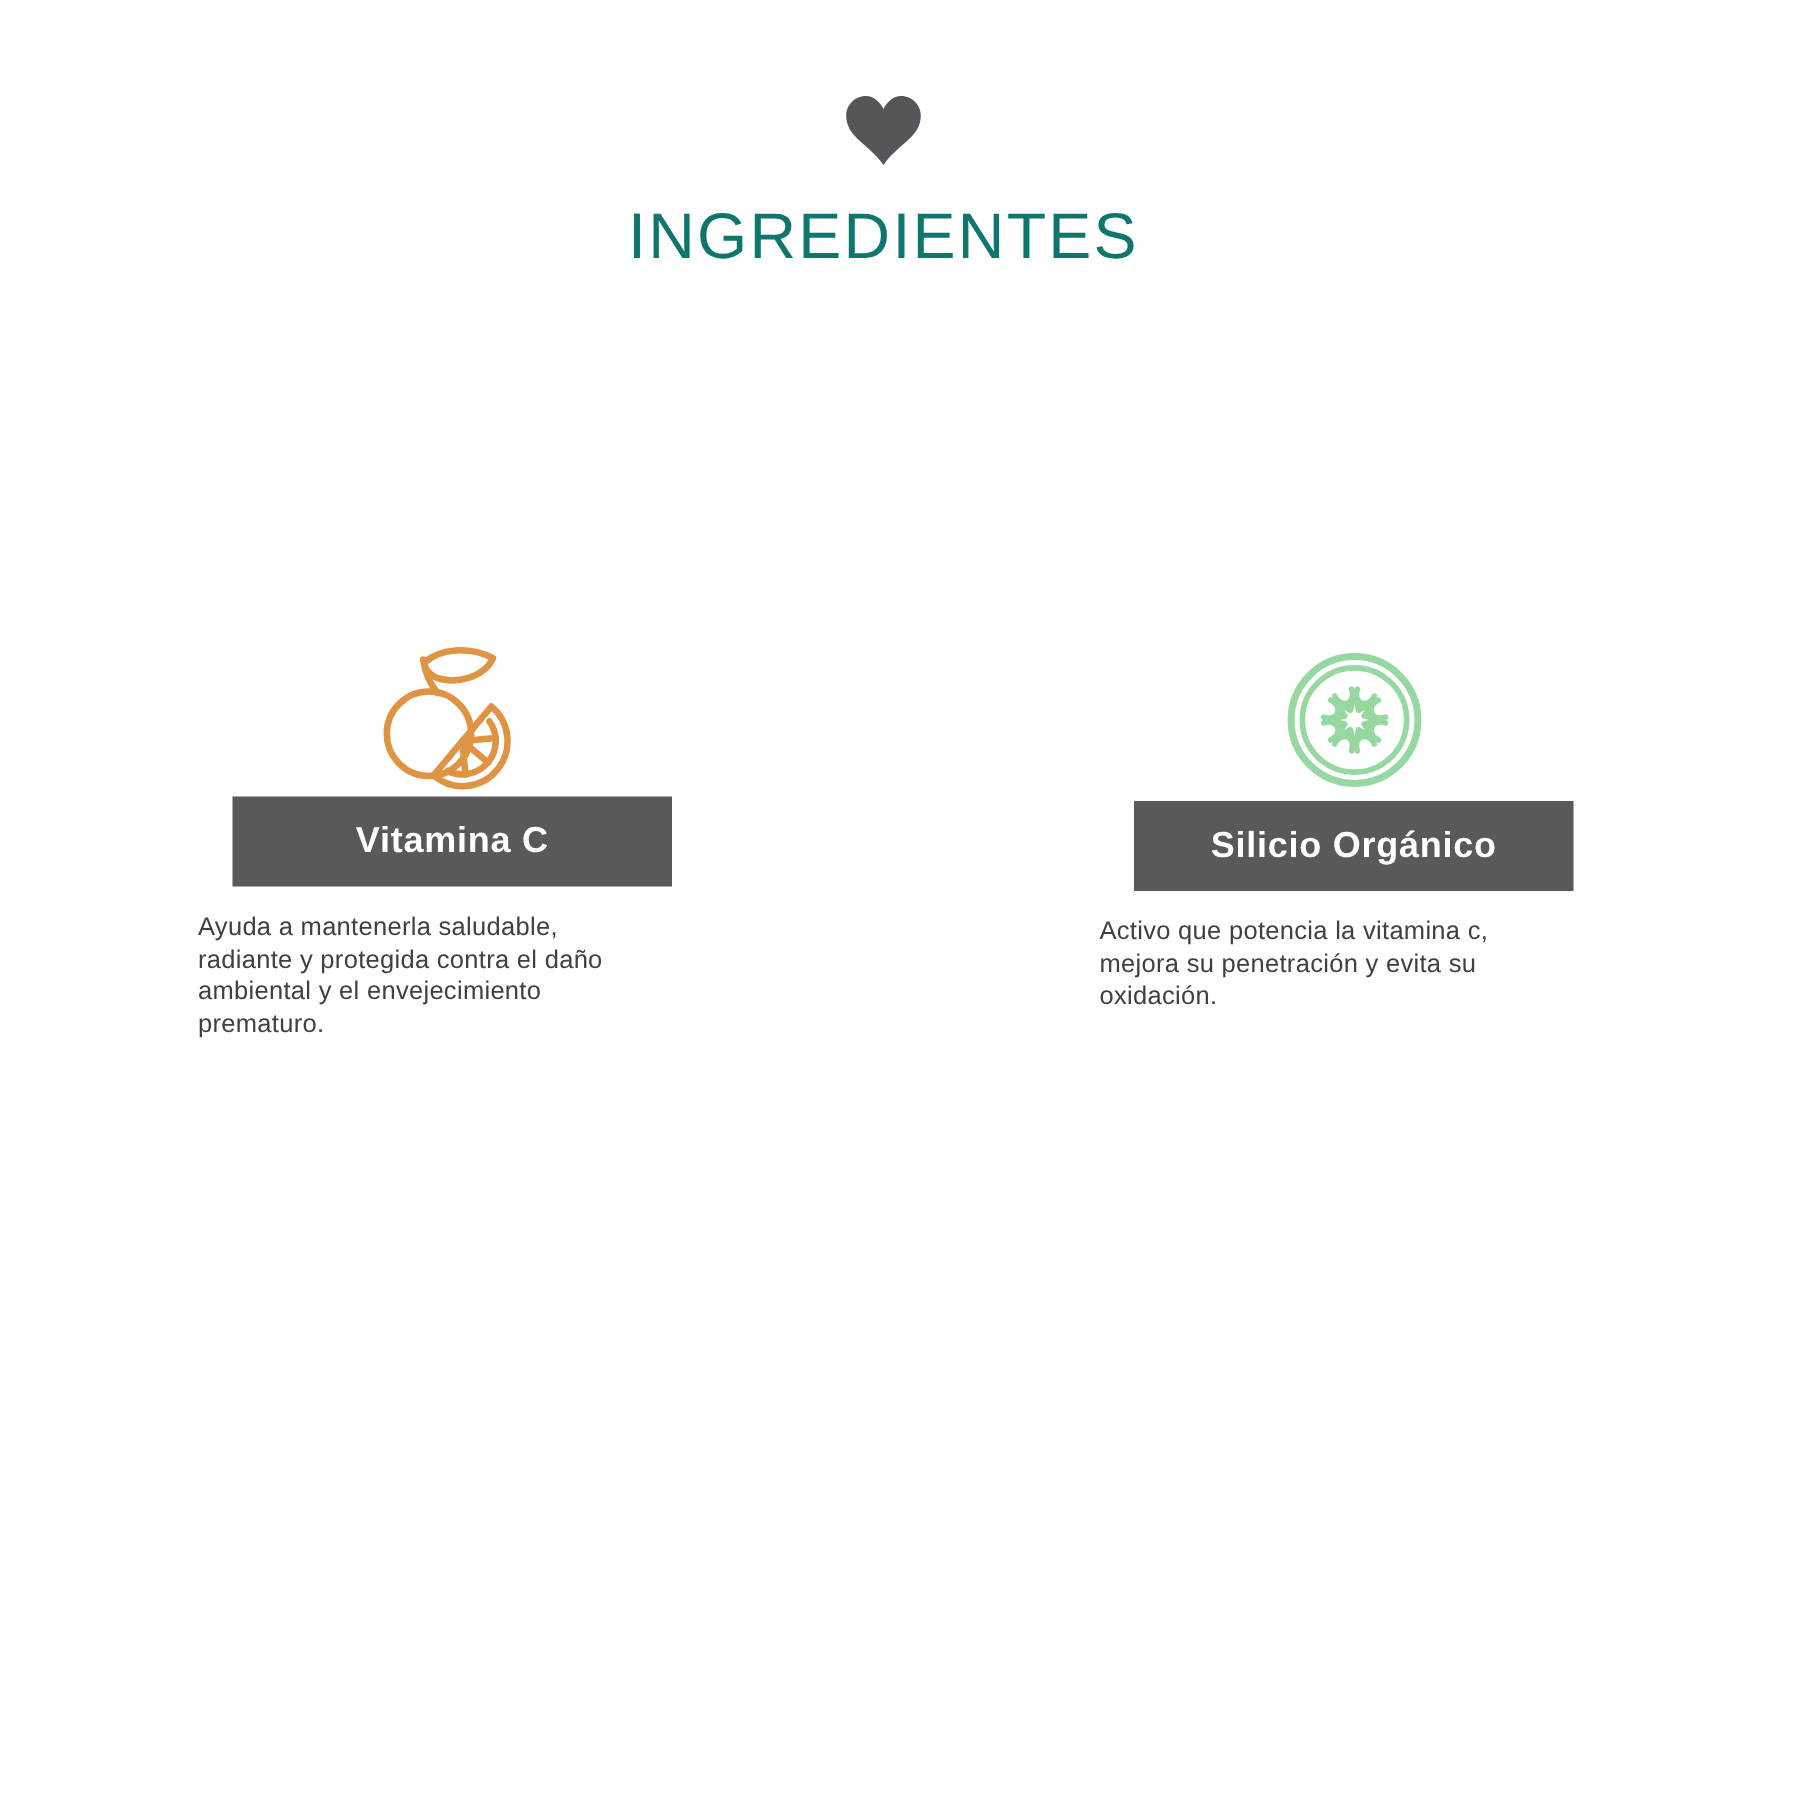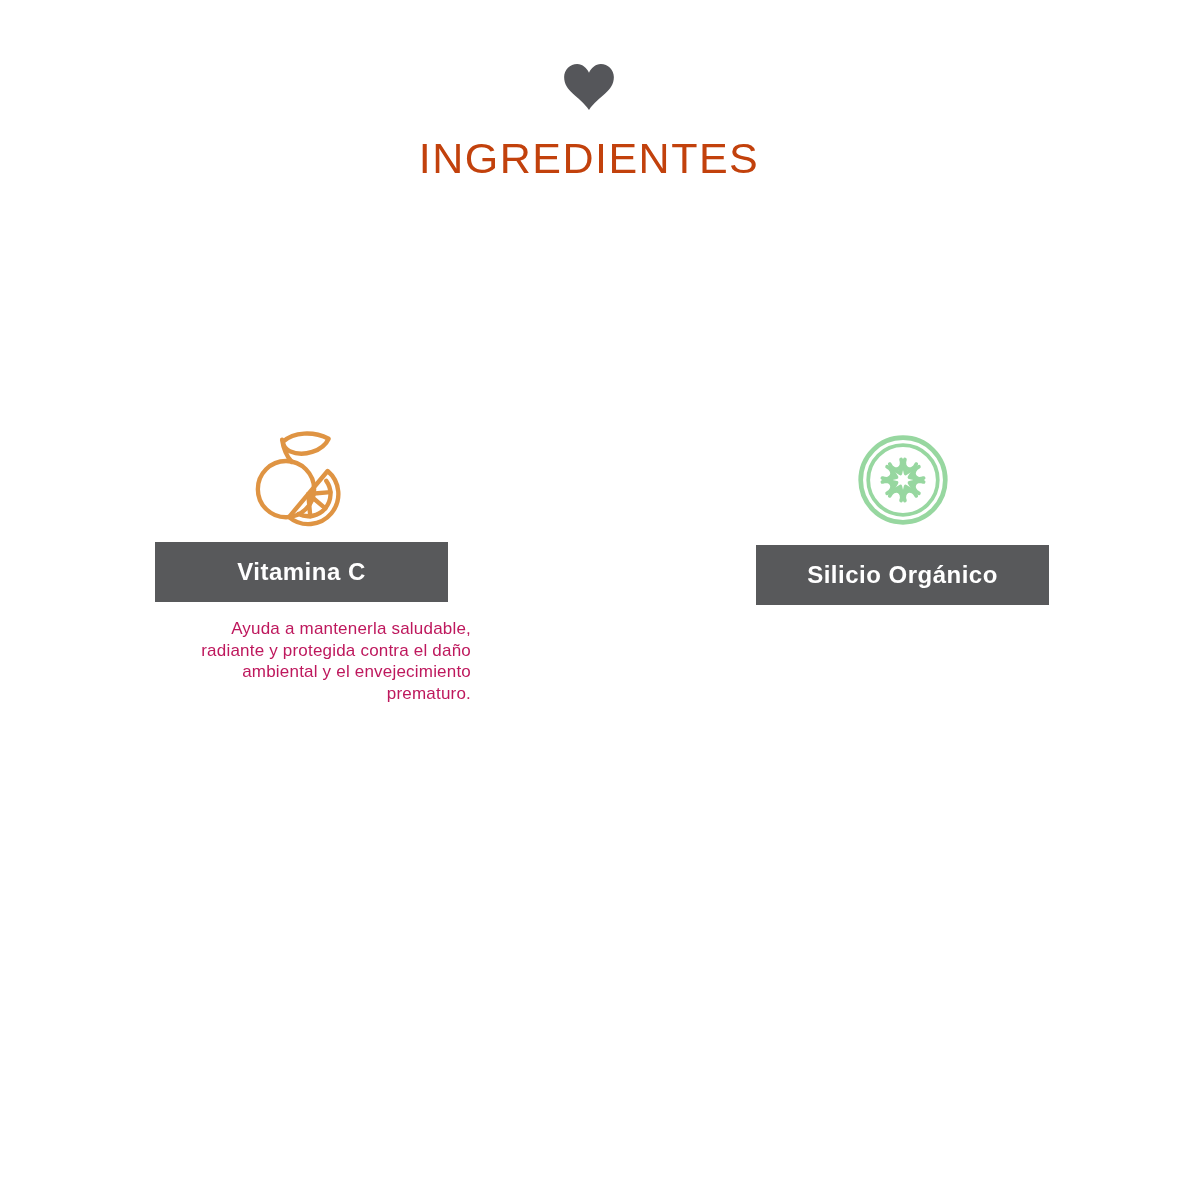--- a/index.html
+++ b/index.html
@@ -18,58 +18,58 @@
     color:#4a4b4d;
   }
   .heart-wrap { height:46px; }
   .heart-wrap svg { width:50px; height:46px; }
   .main-title {
     margin-top:18px;
     font-size:43px;
     line-height:60px;
     letter-spacing:1.5px;
     font-weight:400;
-    color:#c2410c;
+    color:#0f766e;
   }
   .main-title .bold { font-weight:700; letter-spacing:2px; }
 
   .ingredient-col {
     position:absolute;
     top:430px;
     width:293px;
     text-align:center;
   }
   .col-left  { left:155px; }
   .col-right { left:756px; }
 
   .icon-wrap { height:97px; }
   .icon-wrap svg { display:block; margin:0 auto; width:97px; height:97px; }
   .icon-orange { color:#df9443; }
   .icon-green  { color:#97d7a0; }
   .col-right .icon-wrap svg { width:94px; height:94px; margin-top:3px; }
 
   .banner {
-    margin-top:15px;
+    margin-top:4px;
     height:60px;
     line-height:60px;
     background:#58595b;
     color:#ffffff;
     font-weight:700;
     font-size:24px;
     letter-spacing:0.5px;
   }
   .desc {
     margin:16px 0 0 -23px;
     width:339px;
     font-size:17px;
     line-height:21.5px;
     letter-spacing:0.2px;
-    color:#be185d;
+    color:#404040;
     white-space:pre-line;
-    text-align:right;
+    text-align:left;
   }
 </style>
 </head>
 <body>
 
 <div class="header">
   <div class="heart-wrap">
     <svg viewBox="0 0 32 29.6" aria-hidden="true">
       <path fill="#55565a" d="M23.6,0c-3.4,0-6.3,2.7-7.6,5.6C14.7,2.7,11.8,0,8.4,0C3.8,0,0,3.8,0,8.4c0,9.4,9.5,11.9,16,21.2c6.5-9.3,16-11.8,16-21.2C32,3.8,28.2,0,23.6,0z"></path>
     </svg>
@@ -110,13 +110,16 @@
         <path transform="rotate(112.5)" d="M 0 -7.5 C 3.5 -12 6.5 -16.5 6.5 -21 A 6.5 8 0 1 1 -6.5 -21 C -6.5 -16.5 -3.5 -12 0 -7.5 Z"></path>
         <path transform="rotate(157.5)" d="M 0 -7.5 C 3.5 -12 6.5 -16.5 6.5 -21 A 6.5 8 0 1 1 -6.5 -21 C -6.5 -16.5 -3.5 -12 0 -7.5 Z"></path>
         <path transform="rotate(202.5)" d="M 0 -7.5 C 3.5 -12 6.5 -16.5 6.5 -21 A 6.5 8 0 1 1 -6.5 -21 C -6.5 -16.5 -3.5 -12 0 -7.5 Z"></path>
         <path transform="rotate(247.5)" d="M 0 -7.5 C 3.5 -12 6.5 -16.5 6.5 -21 A 6.5 8 0 1 1 -6.5 -21 C -6.5 -16.5 -3.5 -12 0 -7.5 Z"></path>
         <path transform="rotate(292.5)" d="M 0 -7.5 C 3.5 -12 6.5 -16.5 6.5 -21 A 6.5 8 0 1 1 -6.5 -21 C -6.5 -16.5 -3.5 -12 0 -7.5 Z"></path>
         <path transform="rotate(337.5)" d="M 0 -7.5 C 3.5 -12 6.5 -16.5 6.5 -21 A 6.5 8 0 1 1 -6.5 -21 C -6.5 -16.5 -3.5 -12 0 -7.5 Z"></path>
       </g>
     </svg>
   </div>
   <div class="banner">Silicio Orgánico</div>
+  <div class="desc">Activo que potencia la vitamina c,
+mejora su penetración  y evita su
+oxidación.</div>
 </div>
 
 </body></html>

